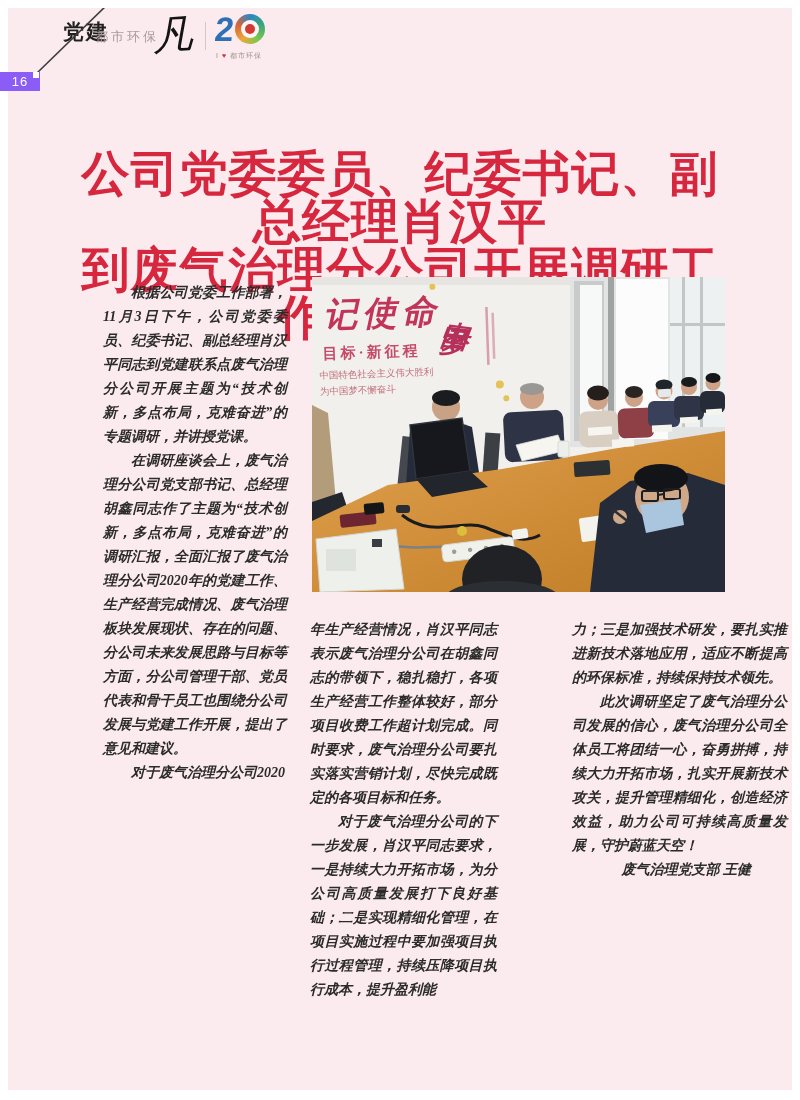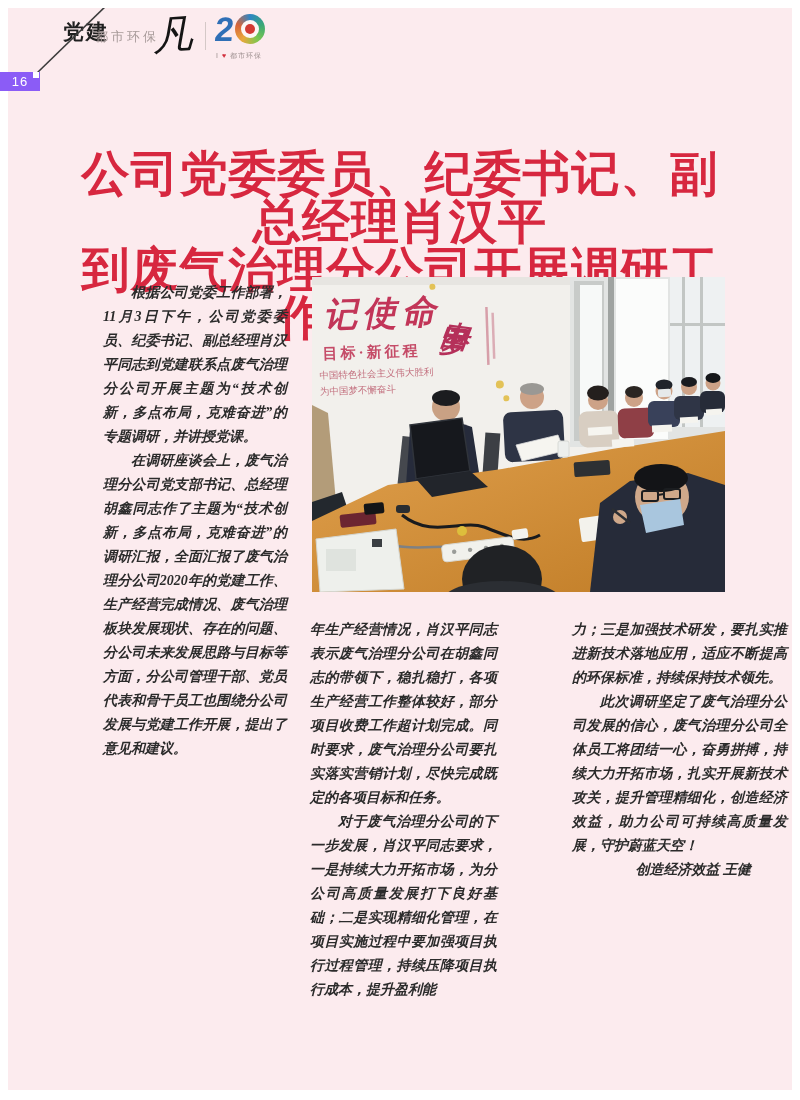--- a/index.html
+++ b/index.html
@@ -212,22 +212,23 @@
     <polygon points="328,228 368,222 372,248 334,256" fill="#a9c6de"></polygon>
     <circle cx="308" cy="240" r="7" fill="#cfa88a"></circle>
     <line x1="300" y1="232" x2="318" y2="246" stroke="#2b2e33" stroke-width="2.5"></line>
   </g>
 </svg>
 </div>
 
 <div class="col col-1">
     <p class="para indent">根据公司党委工作部署，11月3日下午，公司党委委员、纪委书记、副总经理肖汉平同志到党建联系点废气治理分公司开展主题为“技术创新，多点布局，克难奋进”的专题调研，并讲授党课。</p>
     <p class="para indent">在调研座谈会上，废气治理分公司党支部书记、总经理胡鑫同志作了主题为“技术创新，多点布局，克难奋进”的调研汇报，全面汇报了废气治理分公司2020年的党建工作、生产经营完成情况、废气治理板块发展现状、存在的问题、分公司未来发展思路与目标等方面，分公司管理干部、党员代表和骨干员工也围绕分公司发展与党建工作开展，提出了意见和建议。</p>
+    <p class="para indent">对于废气治理分公司2020</p>
   </div>
 <div class="col col-2">
     <p class="para">年生产经营情况，肖汉平同志表示废气治理分公司在胡鑫同志的带领下，稳扎稳打，各项生产经营工作整体较好，部分项目收费工作超计划完成。同时要求，废气治理分公司要扎实落实营销计划，尽快完成既定的各项目标和任务。</p>
     <p class="para indent">对于废气治理分公司的下一步发展，肖汉平同志要求，一是持续大力开拓市场，为分公司高质量发展打下良好基础；二是实现精细化管理，在项目实施过程中要加强项目执行过程管理，持续压降项目执行成本，提升盈利能</p>
   </div>
 <div class="col col-3">
 <p class="para">力；三是加强技术研发，要扎实推进新技术落地应用，适应不断提高的环保标准，持续保持技术领先。</p>
     <p class="para indent">此次调研坚定了废气治理分公司发展的信心，废气治理分公司全体员工将团结一心，奋勇拼搏，持续大力开拓市场，扎实开展新技术攻关，提升管理精细化，创造经济效益，助力公司可持续高质量发展，守护蔚蓝天空！</p>
-    <p class="para signature">创造经济效益 王健</p>
+    <p class="para signature">废气治理党支部 王健</p>
   </div>
 
 </body></html>

